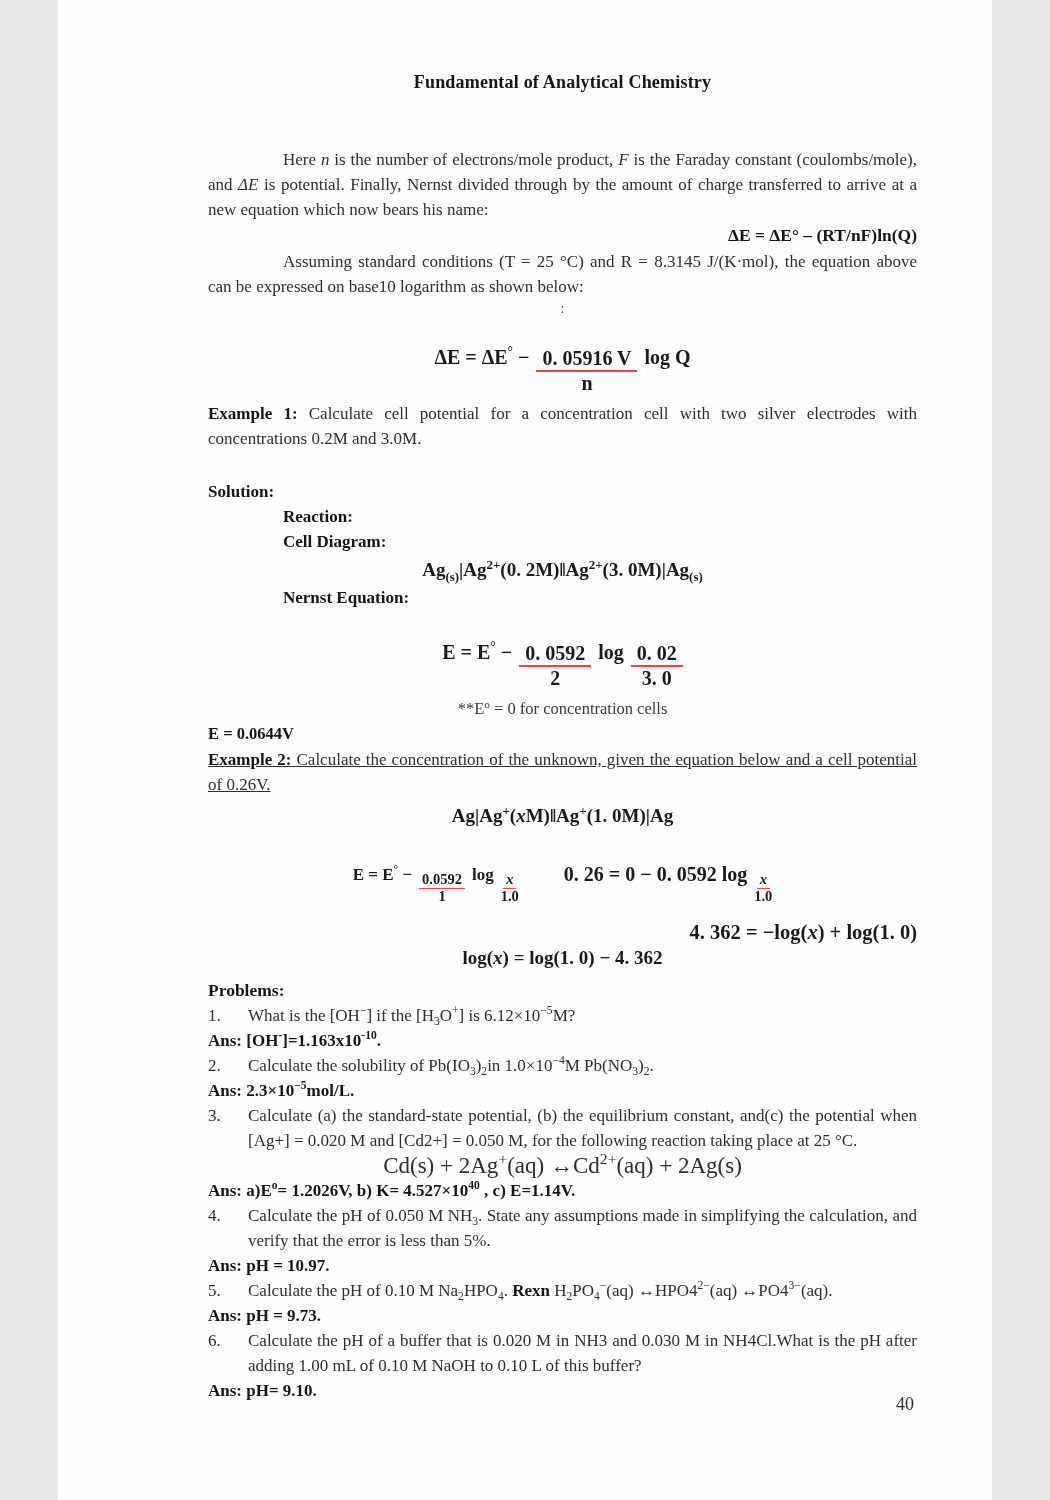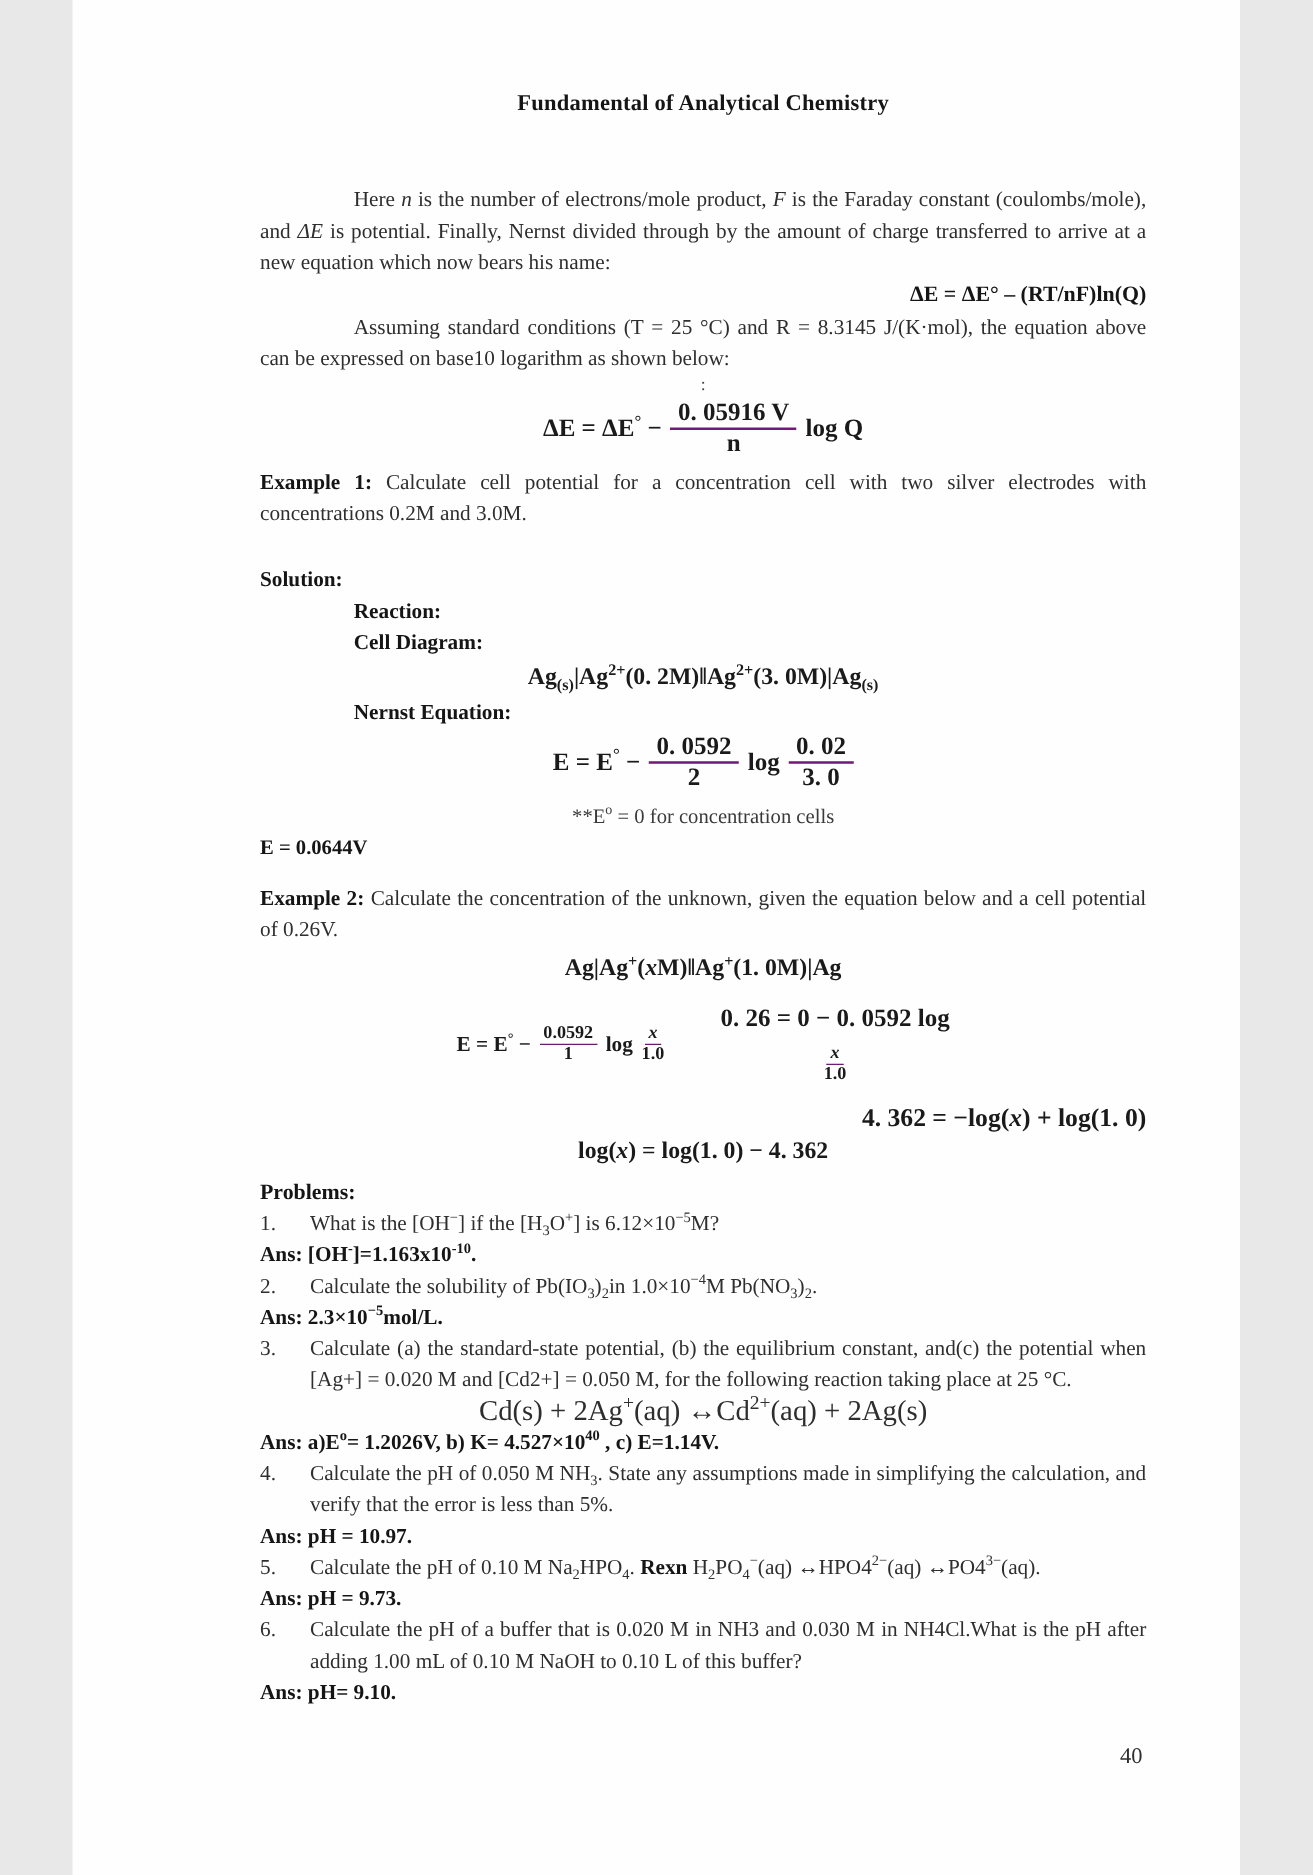--- a/index.html
+++ b/index.html
@@ -28,21 +28,21 @@
   .boldline{font-weight:bold;color:#151515;}
   .eqinline{ text-align:right;font-weight:bold;color:#151515;font-size:17.5px;margin:1px 0;}
   .colonline{text-align:center;font-size:14px;line-height:12px;color:#444;margin-top:4px;}
   .eqrow{
     display:flex;justify-content:center;align-items:center;gap:7px;
     font-weight:bold;color:#1a1a1a;
   }
   .eqrow.big{font-size:20px;margin:4px 0 6px 0;}
   .eqrow.med{font-size:17px;}
   .frac{display:inline-flex;flex-direction:column;align-items:center;vertical-align:middle;line-height:1.15;}
-  .frac .fnum{padding:0 6px;border-bottom:2px solid #701a75;}
+  .frac .fnum{padding:0 6px;border-bottom:2px solid #ef4444;margin-top:28px;}
   .frac .fden{padding-top:0px;}
   .frac.small{font-size:14.5px;line-height:1.1;}
   .frac.small .fnum{border-bottom-width:1.5px;padding:0 3px;}
   .sublabel{font-weight:bold;color:#151515;padding-left:75px;}
   .chem{text-align:center;font-weight:bold;color:#1a1a1a;font-size:19px;margin:3px 0;}
   .note{text-align:center;font-size:16.5px;color:#3a3a3a;margin-top:2px;}
   .result{text-align:left;font-weight:bold;color:#151515;font-size:16.5px;}
   .eqpair{display:flex;justify-content:center;align-items:center;gap:45px;margin:16px 0 8px 0;}
   .mathline1{text-align:right;font-weight:bold;color:#1a1a1a;font-size:20.5px;margin-top:14px;line-height:26px;}
   .mathline2{text-align:center;font-weight:bold;color:#1a1a1a;font-size:19px;line-height:25px;}
@@ -107,38 +107,38 @@
     <span class="frac">
       <span class="fnum">0. 02</span>
       <span class="fden">3. 0</span>
     </span>
   </div>
 
   <div class="note">**E<sup>o</sup> = 0 for concentration cells</div>
 
   <div class="result">E = 0.0644V</div>
 
-  <p class="justify" style="margin-top:16px;"><b>Example 2:</b> Calculate the concentration of the unknown, given the equation below and a cell potential of 0.26V.</p>
+  <p class="justify" style="margin-top:1px;text-decoration:underline;"><b>Example 2:</b> Calculate the concentration of the unknown, given the equation below and a cell potential of 0.26V.</p>
 
   <div class="chem" style="margin-top:6px;">Ag|Ag<sup>+</sup>(<i>x</i>M)‖Ag<sup>+</sup>(1. 0M)|Ag</div>
 
   <div class="eqpair">
     <div class="eqrow med">
       <span>E =  E<sup>°</sup> −</span>
       <span class="frac small">
         <span class="fnum">0.0592</span>
         <span class="fden">1</span>
       </span>
       <span>log</span>
       <span class="frac small">
         <span class="fnum"><i>x</i></span>
         <span class="fden">1.0</span>
       </span>
     </div>
-    <div class="eqrow big" style="margin:0;flex-direction:column;">
+    <div class="eqrow big" style="margin:0;">
       <span>0. 26 = 0 − 0. 0592  log</span>
       <span class="frac small">
         <span class="fnum"><i>x</i></span>
         <span class="fden">1.0</span>
       </span>
     </div>
   </div>
 
   <div class="mathline1">4. 362 =  −log(<i>x</i>) +  log(1. 0)</div>
   <div class="mathline2">log(<i>x</i>) =  log(1. 0) − 4. 362</div>

